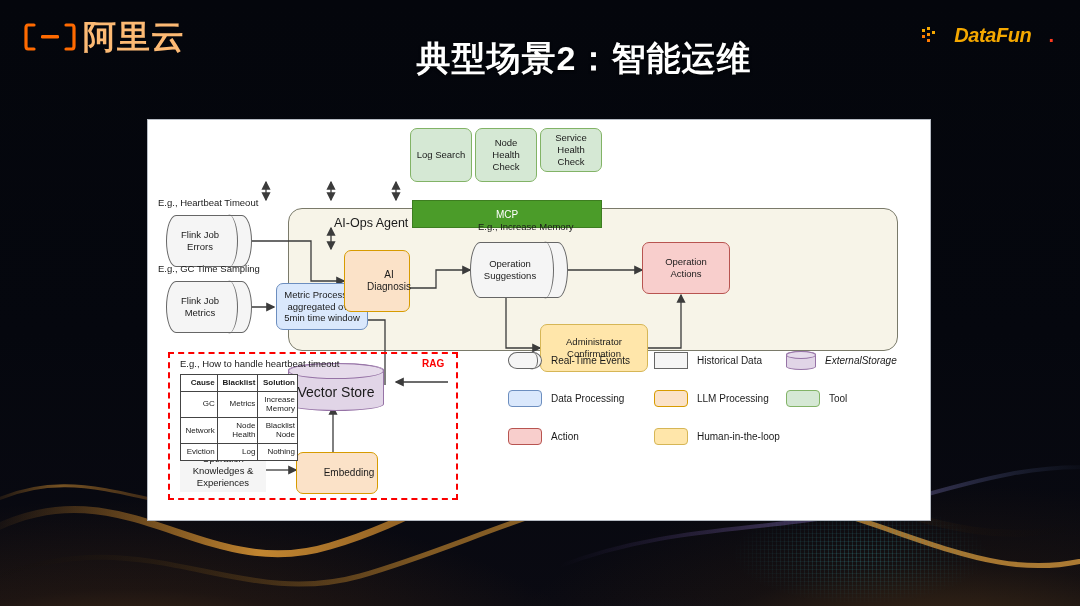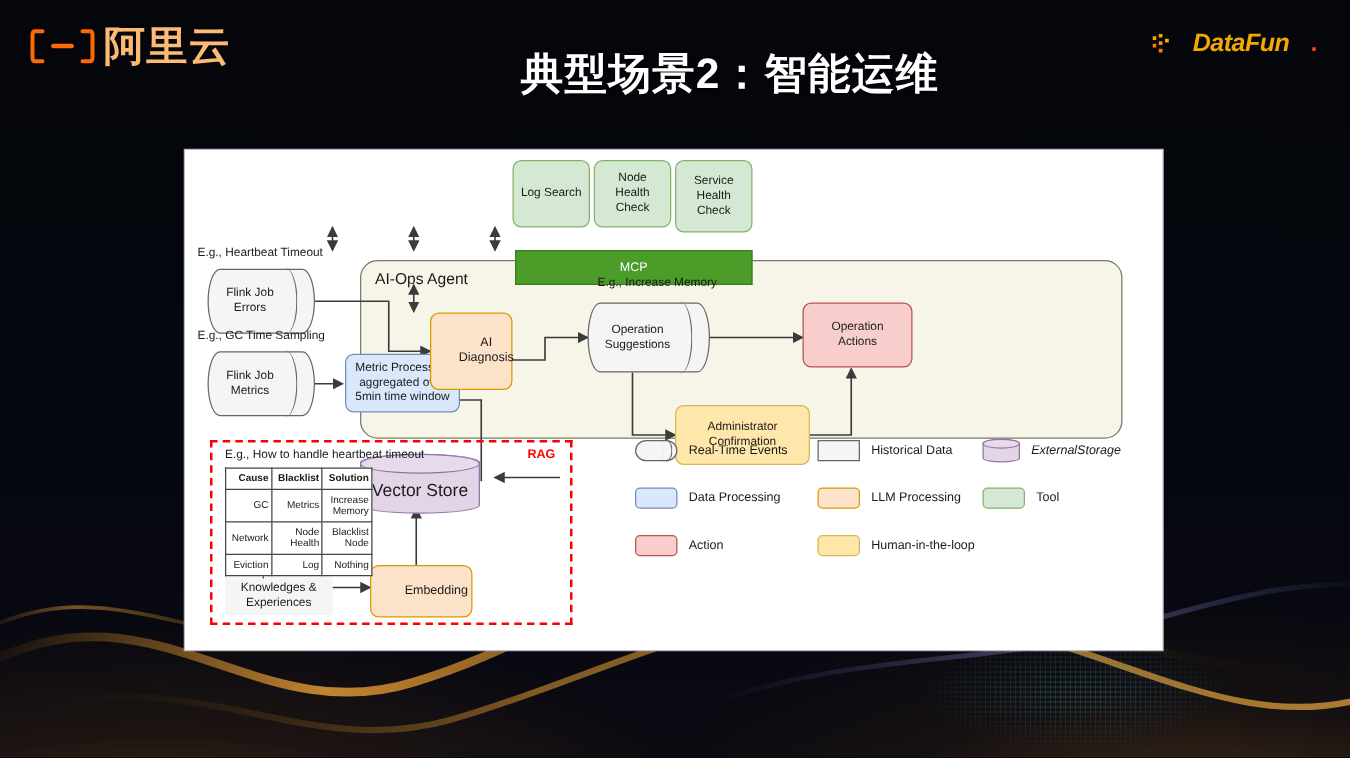--- a/index.html
+++ b/index.html
@@ -102,21 +102,21 @@
     z-index: 4;
   }
 
   
   .agent-box {
     position: absolute;
     background: #f7f4e8; border: 1px solid #7a7a6a;
     border-radius: 14px; z-index: 1;
   }
   .agent-label {
-    position: absolute; font-size: 12.5px; color: #1a1a1a; z-index: 5;
+    position: absolute; font-size: 12.5px; color: #1a1a1a; z-index: 5; margin-left: 34px;
   }
 
   
   .cap { position: absolute; font-size: 9.5px; color: #1a1a1a; z-index: 5; white-space: nowrap; }
 
   
   .hcyl { position: absolute; z-index: 3; padding-left: 16px; }
   .hcyl .body {
     position: absolute; inset: 0;
     background: #f5f5f5; border: 1px solid #666;
@@ -299,21 +299,21 @@
   </svg>
 
   <div class="nd rr tool" style="left:262px; top:8px; width:62px; height:54px;">
     <span style="white-space:pre-line">Log Search</span>
   </div>
   <div class="nd rr tool" style="left:327px; top:8px; width:62px; height:54px;">
     <span style="white-space:pre-line">Node
 Health
 Check</span>
   </div>
-  <div class="nd rr tool" style="left:392px; top:8px; width:62px; height:58px;">
+  <div class="nd rr tool" style="left:392px; top:8px; width:62px; height:44px;">
     <span style="white-space:pre-line">Service
 Health
 Check</span>
   </div>
 
   <div class="mcp" style="left:264px; top:80px; width:190px; height:28px;">
     <span>MCP</span>
   </div>
 
   <div class="agent-box" style="left:140px; top:88px; width:610px; height:143px;"></div>

